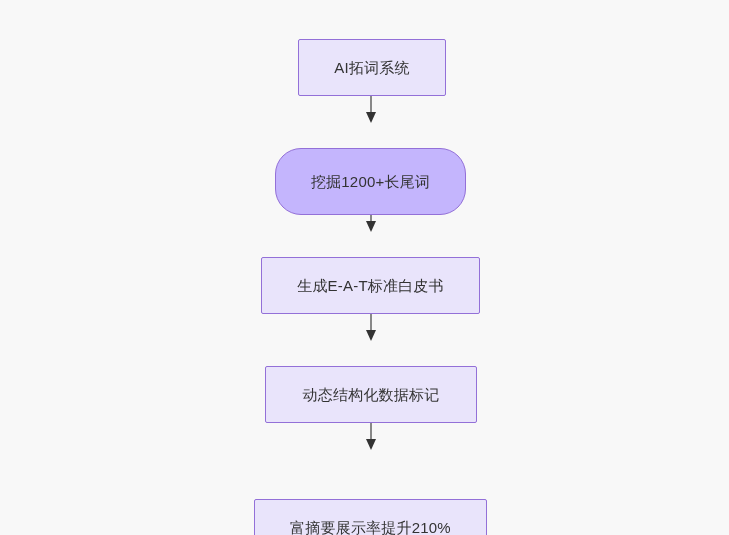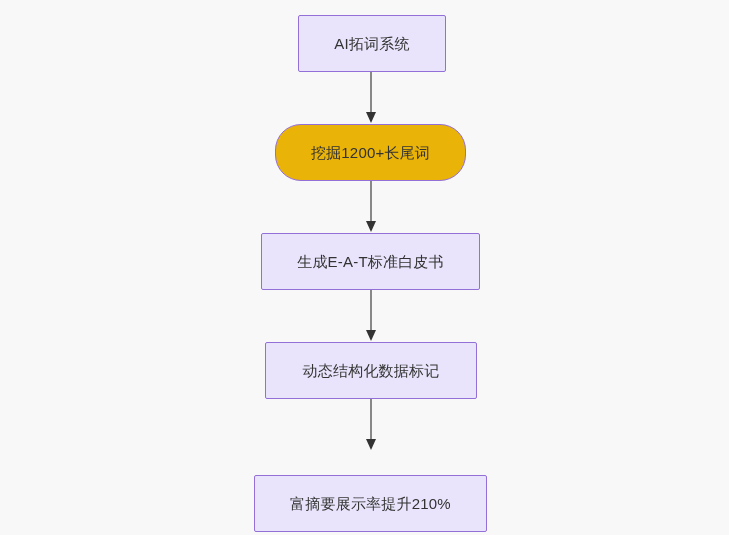--- a/index.html
+++ b/index.html
@@ -25,20 +25,21 @@
     border: 1.6px solid #9370d8;
     border-radius: 2px;
     display: flex;
     align-items: center;
     justify-content: center;
     color: #333333;
     font-size: 15px;
     line-height: 1.2;
     letter-spacing: 0.2px;
     white-space: nowrap;
+    margin-top: 24px;
   }
   .node-label {
     display: block;
   }
   .edge {
     position: absolute;
     width: 10px;
   }
   .edge svg {
     display: block;
@@ -71,21 +72,21 @@
   <div class="edge" style="left: 366px; top: 399px; height: 52px;">
     <svg width="10" height="52" viewBox="0 0 10 52" xmlns="http://www.w3.org/2000/svg">
       <line x1="5" y1="0" x2="5" y2="42" stroke="#888888" stroke-width="2"></line>
       <polygon points="5,51 0,40 10,40" fill="#333333"></polygon>
     </svg>
   </div>
 
   <div class="node" style="left: 298px; top: 15px; width: 148px; height: 57px; background: rgb(233, 228, 251); border-color: rgb(147, 112, 216); color: rgb(51, 51, 51);">
     <span class="node-label">AI拓词系统</span>
   </div>
-  <div class="node" style="left: 275px; top: 124px; width: 191px; height: 57px; background: #eab308; border-color: rgb(147, 112, 216); color: rgb(51, 51, 51); border-radius: 26px;">
+  <div class="node" style="left: 275px; top: 124px; width: 191px; height: 67px; background: #c4b5fd; border-color: rgb(147, 112, 216); color: rgb(51, 51, 51); border-radius: 26px;">
     <span class="node-label">挖掘1200+长尾词</span>
   </div>
   <div class="node" style="left: 265px; top: 342px; width: 212px; height: 57px; background: rgb(233, 228, 251); border-color: rgb(147, 112, 216); color: rgb(51, 51, 51);">
     <span class="node-label">动态结构化数据标记</span>
   </div>
   <div class="node" style="left: 261px; top: 233px; width: 219px; height: 57px; background: rgb(233, 228, 251); border-color: rgb(147, 112, 216); color: rgb(51, 51, 51);">
     <span class="node-label">生成E-A-T标准白皮书</span>
   </div>
   <div class="node" style="left: 254px; top: 475px; width: 233px; height: 57px; background: rgb(233, 228, 251); border-color: rgb(147, 112, 216); color: rgb(51, 51, 51);">
     <span class="node-label">富摘要展示率提升210%</span>

